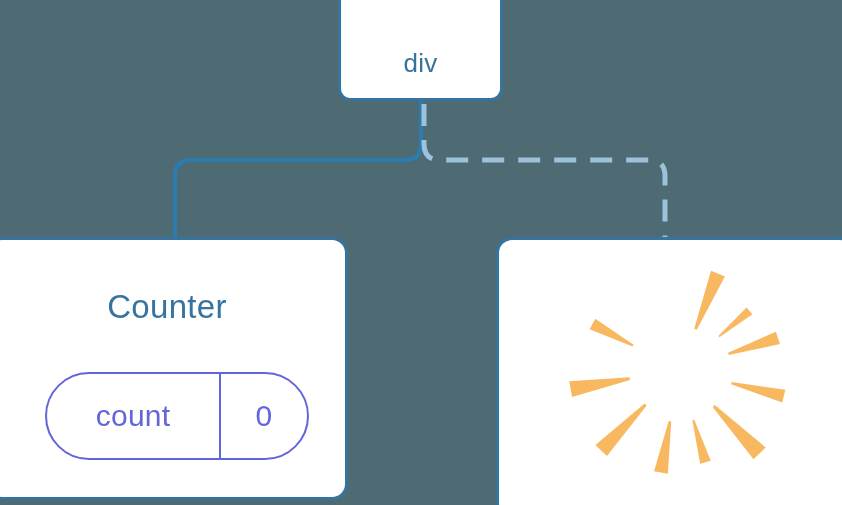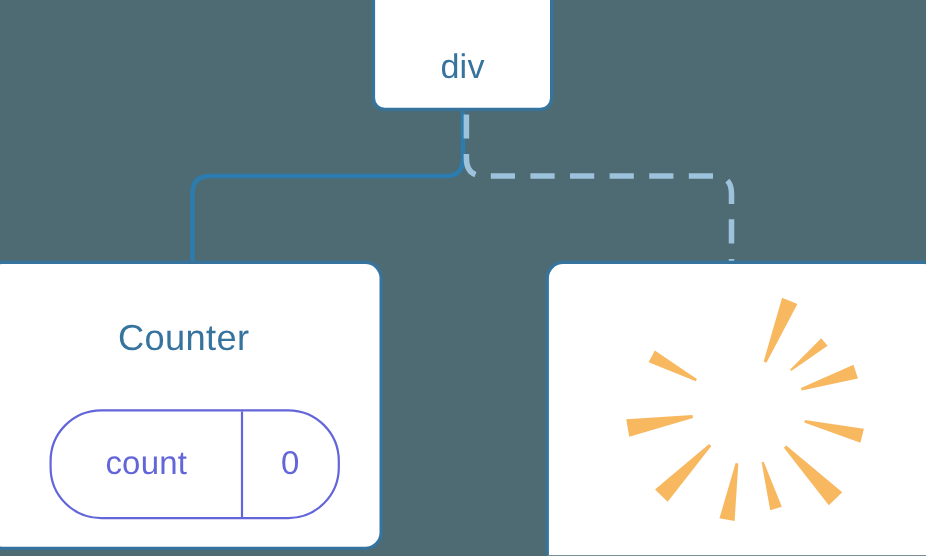--- a/index.html
+++ b/index.html
@@ -46,21 +46,21 @@
     top: -16px;
     width: 165px;
     height: 117px;
     border-radius: 12px;
     display: flex;
     align-items: flex-end;
     justify-content: center;
     padding-bottom: 22px;
   }
   #node-root .node-title {
-    font-size: 31px;
+    font-size: 26px;
     color: #36749e;
     letter-spacing: 0.2px;
     line-height: 1;
   }
 
   
   #node-counter {
     left: -14px;
     top: 237px;
     width: 362px;
@@ -79,21 +79,21 @@
     color: #36749e;
     letter-spacing: 0.3px;
   }
 
   
   .state-pill {
     position: absolute;
     left: 56px;
     top: 132px;
     width: 264px;
-    height: 100px;
+    height: 88px;
     border: 2px solid #6366d8;
     border-radius: 47px;
     display: flex;
     align-items: stretch;
     box-sizing: border-box;
     background: #ffffff;
   }
   .state-pill .pill-key,
   .state-pill .pill-val {
     display: flex;

